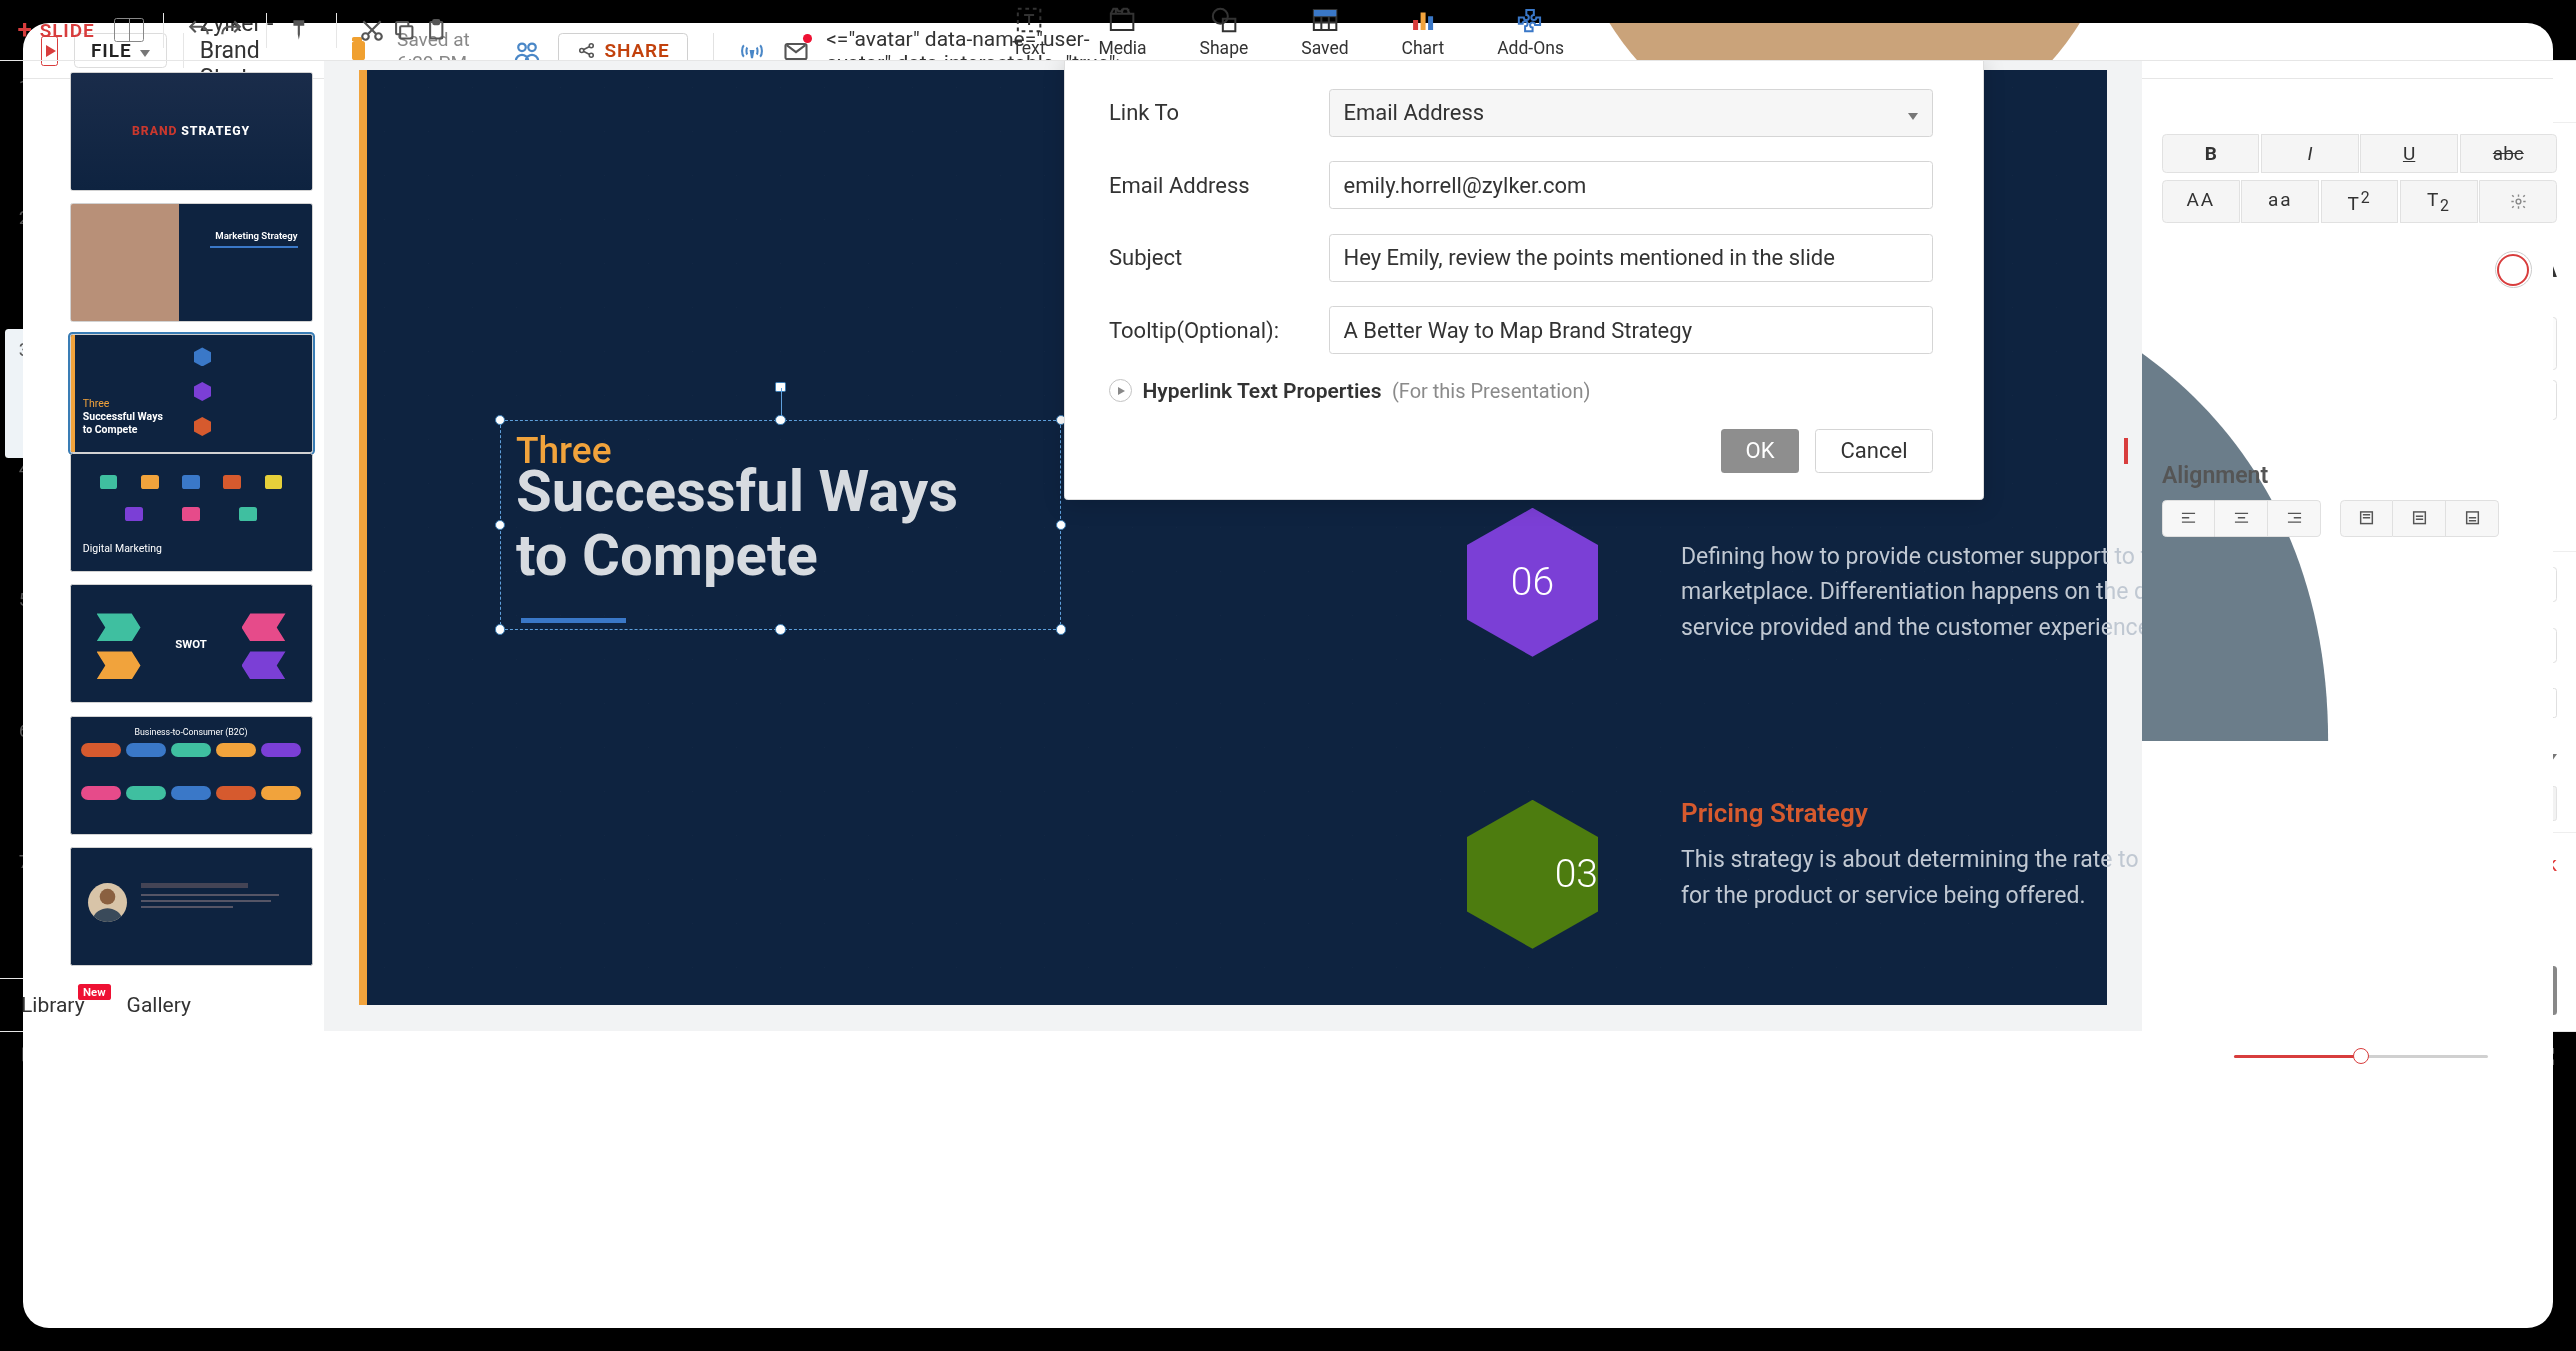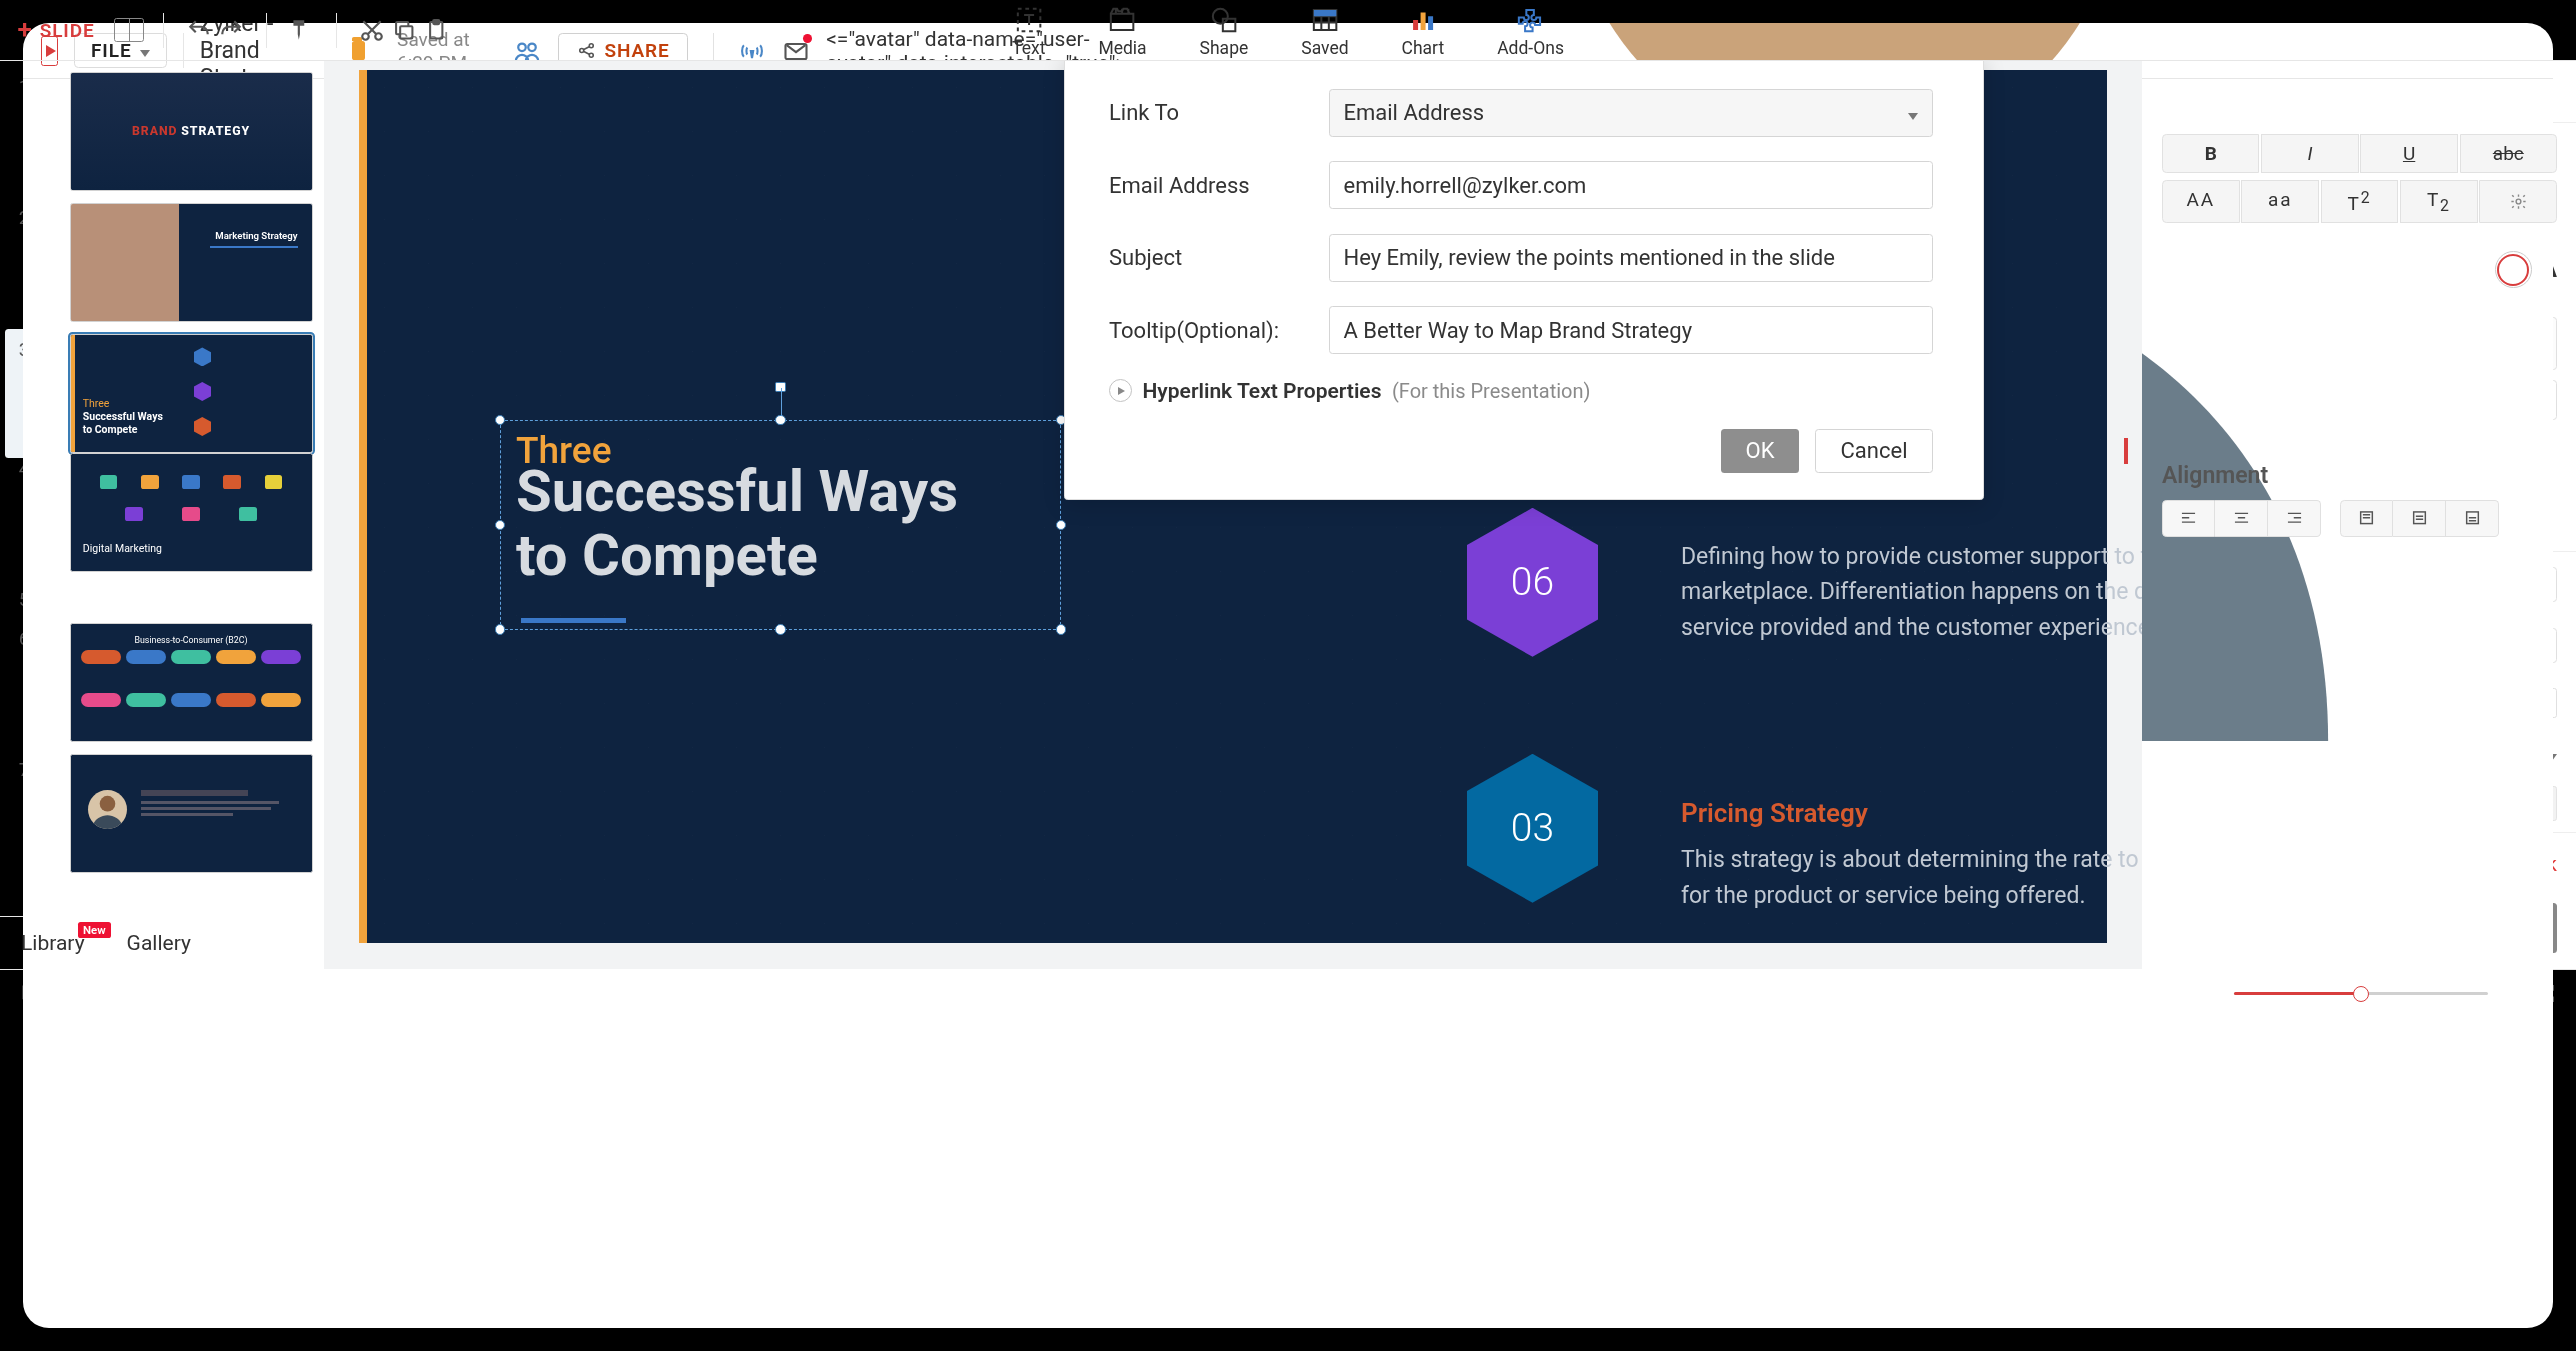--- a/index.html
+++ b/index.html
@@ -73,21 +73,21 @@
   }
   .slide .title-three{ position:absolute; left:149px; top:359px; color:#f1a33c; font-size:37px; font-weight:500;}
   .slide .title-success{ position:absolute; left:149px; top:390px; color:#d7dbe0; font-size:58px; font-weight:700; line-height:1.1;}
   .slide .title-under{ position:absolute; left:154px; top:548px; width:105px; height:5.3px; background:#3a78c8;}
   .sel-box{ position:absolute; border:0.9px dashed #5fa0dc;}
   .sel-box .h{ position:absolute; width:10.5px;height:10.5px;background:#fff;border:1.8px solid #3a7db5; border-radius:50%;}
   .sel-box .rot{ position:absolute; width:10.5px;height:10.5px;background:#fff;border:1.8px solid #3a7db5; border-radius:1.8px;}
 
   .hex { position:absolute; width:131px; height:149px; clip-path: polygon(50% 0, 100% 25%, 100% 75%, 50% 100%, 0 75%, 0 25%); display:flex; align-items:center; justify-content:center; color:#fff; font-size:39px; font-weight:300;}
   .hex.purple{ background:#7b3fd6; left:1100px; top:438px;} 
-  .hex.orange{ background:#0369a1; left:1100px; top:684px;} 
+  .hex.orange{ background:#4d7c0f; left:1100px; top:730px;justify-content:flex-end;} 
 
   .body-block{ position:absolute; left:1314px; width:596px; color:#c0c8d2; font-size:23px; line-height:1.55;}
   .body-block .h{ color:#f1a33c; font-size:26px; font-weight:600; margin-bottom:8.8px;}
   .bb1{ top:197px;} .bb2{ top:460px;} .bb3{ top:723px;}
   .bb3 .h{color:#d65a2e;}
   .bb2 .h{color:#8a5be0;}
 
   
   .dialog{ position:absolute; left:740px; top:-4.4px; width:920px; background:#fff; border:0.9px solid #dedede; border-radius:3.5px; box-shadow:0 4.4px 22px rgba(0,0,0,.15); padding:31px 50px 26px 44px;}
   .dlg-row{ display:flex; align-items:center; margin-bottom:24.5px; gap:17.5px;}
@@ -373,20 +373,27 @@
               <span style="width:17.5px;height:14px;background:#e64b8a;border-radius:2.6px;"></span>
               <span style="width:17.5px;height:14px;background:#3fbfa0;border-radius:2.6px;"></span>
             </div>
           </div>
         </div>
         <div class="thumb-row">
           <div class="thumb-num">5</div>
           <div class="thumb-side">
               <span class="sq"></span>
             </div>
+          <div class="thumb">
+            <div style="position:absolute;left:50%;top:50%;transform:translate(-50%,-50%);color:#fff;font-size:11.4px;font-weight:700;">SWOT</div>
+            <div style="position:absolute;left:26px;top:28px;width:44px;height:28px;background:#3fbfa0;clip-path:polygon(0 0,80% 0,100% 50%,80% 100%,0 100%,20% 50%);"></div>
+            <div style="position:absolute;right:26px;top:28px;width:44px;height:28px;background:#e64b8a;clip-path:polygon(20% 0,100% 0,80% 50%,100% 100%,20% 100%,0 50%);"></div>
+            <div style="position:absolute;left:26px;bottom:23px;width:44px;height:28px;background:#f1a33c;clip-path:polygon(0 0,80% 0,100% 50%,80% 100%,0 100%,20% 50%);"></div>
+            <div style="position:absolute;right:26px;bottom:23px;width:44px;height:28px;background:#7b3fd6;clip-path:polygon(20% 0,100% 0,80% 50%,100% 100%,20% 100%,0 50%);"></div>
+          </div>
         </div>
         <div class="thumb-row">
           <div class="thumb-num">6</div>
           <div class="thumb-side">
               <span class="sq"></span>
             </div>
           <div class="thumb">
             <div style="position:absolute;top:10.5px;left:0;right:0;text-align:center;color:#fff;font-size:8.8px;">Business-to-Consumer (B2C)</div>
             <div style="position:absolute;inset:26px 10.5px 10.5px;display:grid;grid-template-columns:repeat(5,1fr);gap:5.3px;">
               <span style="height:14px;background:#d65a2e;border-radius:8.8px;"></span>

